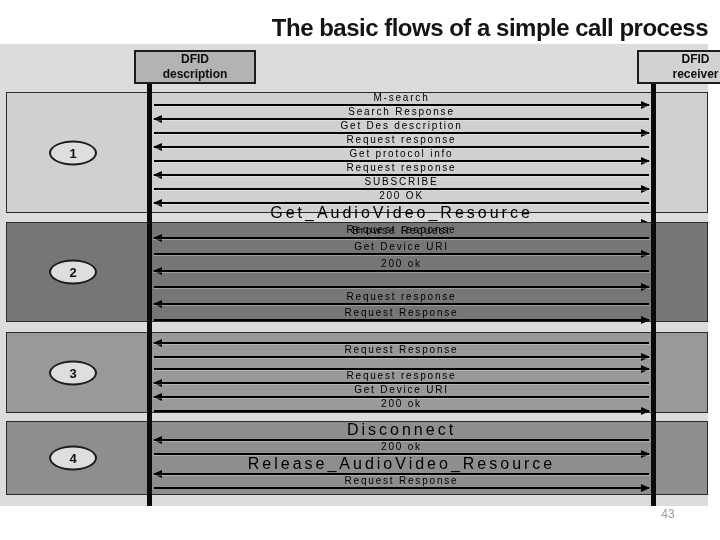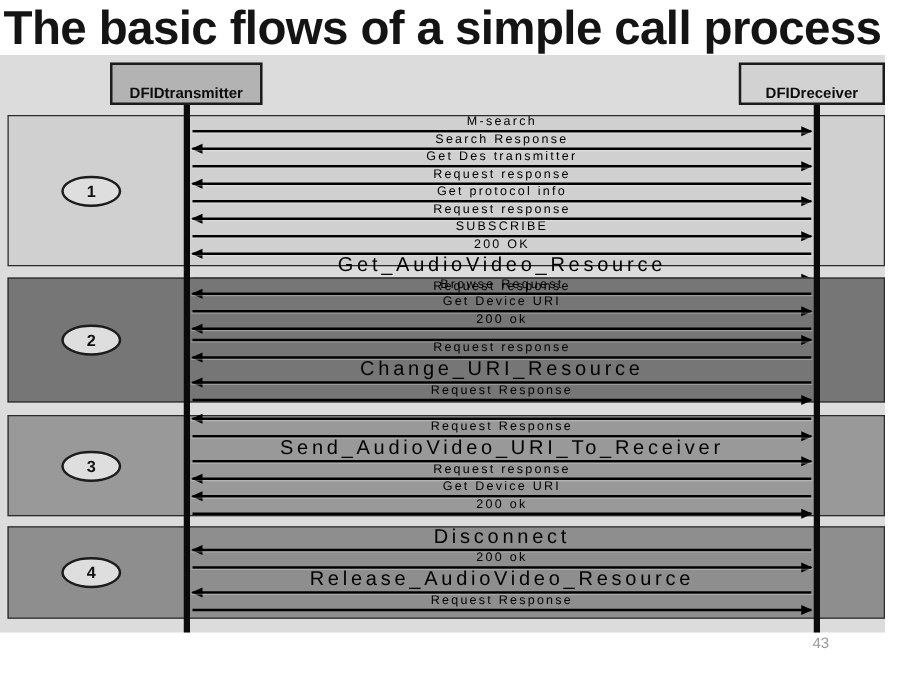--- a/index.html
+++ b/index.html
@@ -6,38 +6,39 @@
   html,body { width:720px; height:540px; }
   body {
     background:#ffffff;
     font-family:"Liberation Sans", sans-serif;
     position:relative;
     overflow:hidden;
   }
   .slide { position:absolute; inset:0; }
 
   .title {
-    position:absolute; left:0; top:2px; width:708px;
-    text-align:center;
-    font-size:38px; font-weight:bold; color:#141414;
+    position:absolute; left:0; top:14px; width:708px;
+    text-align:right;
+    font-size:24px; font-weight:bold; color:#141414;
     letter-spacing:-0.5px;
     white-space:nowrap;
   }
 
   .panel {
     position:absolute; left:0; top:44px; width:708px; height:462px;
     background:#dcdcdc;
   }
 
   .actor {
     position:absolute; z-index:3;
     border:2px solid #1c1c1c;
-    display:flex; flex-direction:row; align-items:flex-end; justify-content:center;
+    display:flex; flex-direction:column; align-items:center; justify-content:center;
     font-weight:bold; font-size:12px; line-height:1.25; color:#0d0d0d;
     text-align:center;
+    margin-left:46px;
   }
   .actor.tx { left:88px;  top:6px; width:122px; height:34px; }
   .actor.rx { left:591px; top:6px; width:117px; height:34px; }
 
   .lifeline {
     position:absolute; top:38px; width:5px; height:424px;
     background:#0a0a0a; z-index:2;
   }
   .lifeline.tx { left:147px; }
   .lifeline.rx { left:651px; }
@@ -86,35 +87,35 @@
   }
   .msg.left .line::before {
     content:""; position:absolute; left:-1px; top:-3px;
     width:0; height:0;
     border-top:4px solid transparent; border-bottom:4px solid transparent;
     border-right:9px solid #000;
   }
 
   .pagenum {
     position:absolute; left:650px; top:507px; width:36px;
-    text-align:left; font-size:12px; color:#9a9a9a;
+    text-align:center; font-size:12px; color:#9a9a9a;
   }
 </style>
 </head>
 <body>
 
 <div class="slide">
 
   <div class="title">The basic flows of a simple call process</div>
 
   <div class="panel" style="background: rgb(220, 220, 220);">
 
     <div class="actor tx" style="background: rgb(179, 179, 179);">
       <div>DFID</div>
-      <div>transmitter</div>
+      <div>description</div>
     </div>
     <div class="actor rx" style="background: rgb(210, 210, 210);">
       <div>DFID</div>
       <div>receiver</div>
     </div>
 
     <div class="lifeline tx"></div>
     <div class="lifeline rx"></div>
 
     <div id="bands">
@@ -123,21 +124,21 @@
           <div class="messages">
             <div class="msg right">
               <div class="msg-label">M-search</div>
               <div class="line" style="background: rgb(0, 0, 0);"></div>
             </div>
             <div class="msg left">
               <div class="msg-label">Search Response</div>
               <div class="line" style="background: rgb(0, 0, 0);"></div>
             </div>
             <div class="msg right">
-              <div class="msg-label">Get Des transmitter</div>
+              <div class="msg-label">Get Des description</div>
               <div class="line" style="background: rgb(0, 0, 0);"></div>
             </div>
             <div class="msg left">
               <div class="msg-label">Request response</div>
               <div class="line" style="background: rgb(0, 0, 0);"></div>
             </div>
             <div class="msg right">
               <div class="msg-label">Get protocol info</div>
               <div class="line" style="background: rgb(0, 0, 0);"></div>
             </div>
@@ -178,42 +179,37 @@
               <div class="msg-label">200 ok</div>
               <div class="line" style="background: rgb(0, 0, 0);"></div>
             </div>
             <div class="msg right big">
               <div class="line" style="background: rgb(0, 0, 0);"></div>
             </div>
             <div class="msg left">
               <div class="msg-label">Request response</div>
               <div class="line" style="background: rgb(0, 0, 0);"></div>
             </div>
-            <div class="msg left big">
-              <div class="msg-label">Change_URI_Resource</div>
-              <div class="line" style="background: rgb(0, 0, 0);"></div>
-            </div>
             <div class="msg right">
               <div class="msg-label">Request Response</div>
               <div class="line" style="background: rgb(0, 0, 0);"></div>
             </div>
           </div>
         </div>
         <div class="band b3" style="top: 288px; height: 81px; background: rgb(153, 153, 153);">
           <div class="oval" style="background: rgb(222, 222, 222);">3</div>
           <div class="messages">
             <div class="msg left big">
               <div class="line" style="background: rgb(0, 0, 0);"></div>
             </div>
             <div class="msg right">
               <div class="msg-label">Request Response</div>
               <div class="line" style="background: rgb(0, 0, 0);"></div>
             </div>
             <div class="msg right big">
-              <div class="msg-label">Send_AudioVideo_URI_To_Receiver</div>
               <div class="line" style="background: rgb(0, 0, 0);"></div>
             </div>
             <div class="msg left">
               <div class="msg-label">Request response</div>
               <div class="line" style="background: rgb(0, 0, 0);"></div>
             </div>
             <div class="msg left">
               <div class="msg-label">Get Device URI</div>
               <div class="line" style="background: rgb(0, 0, 0);"></div>
             </div>

